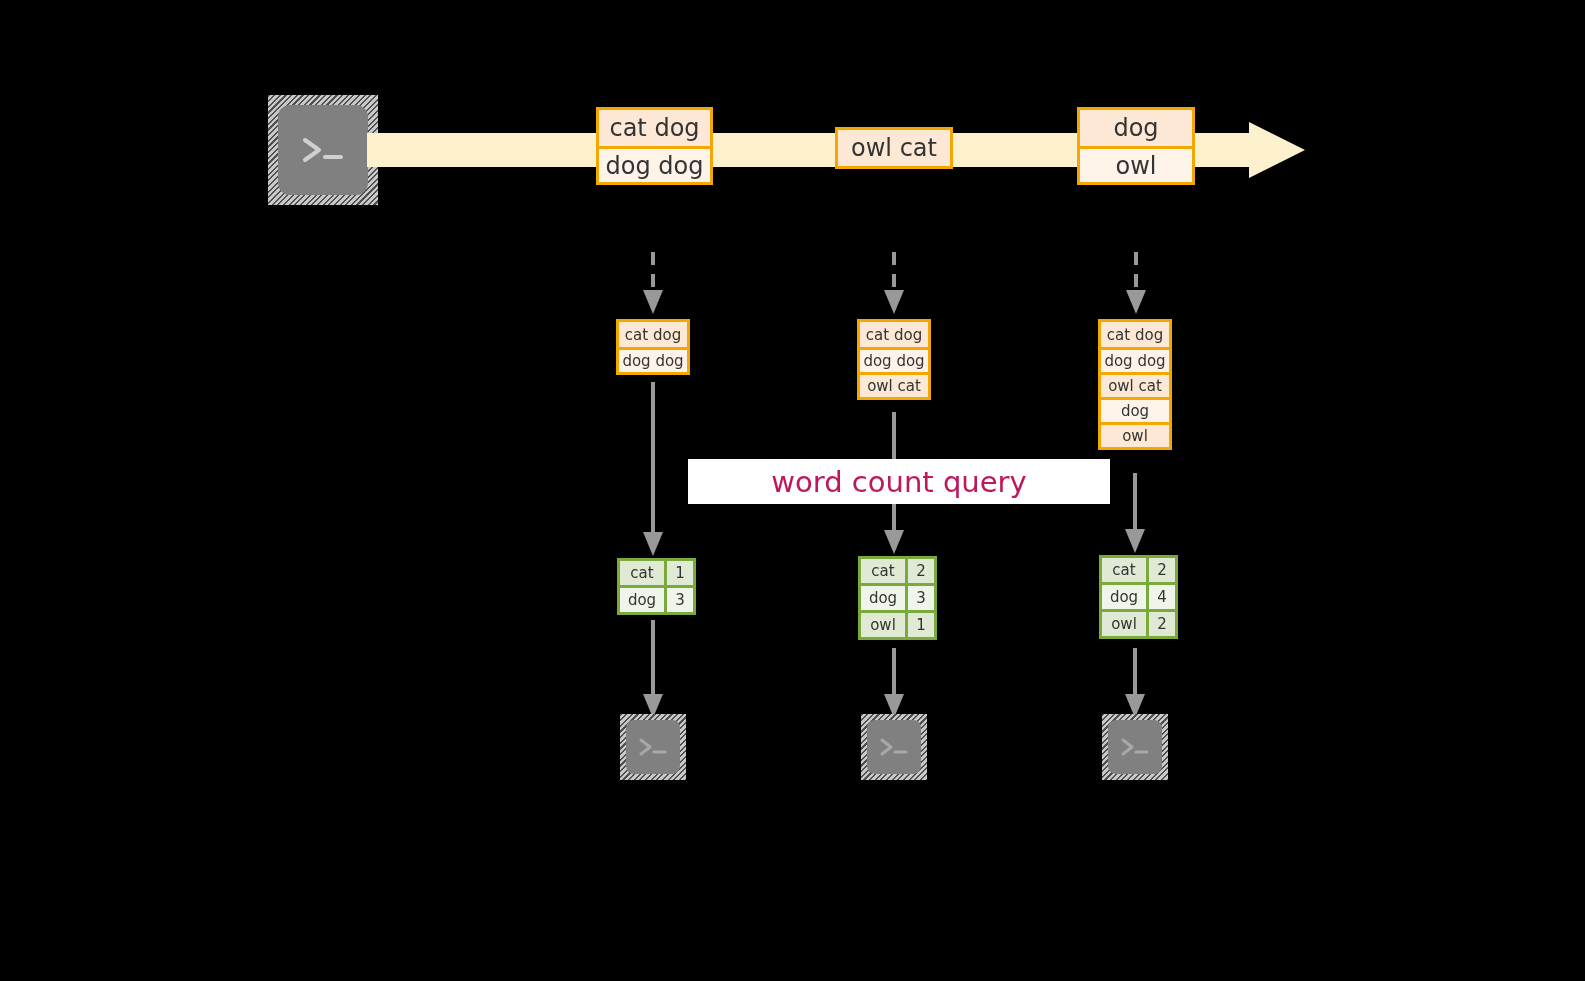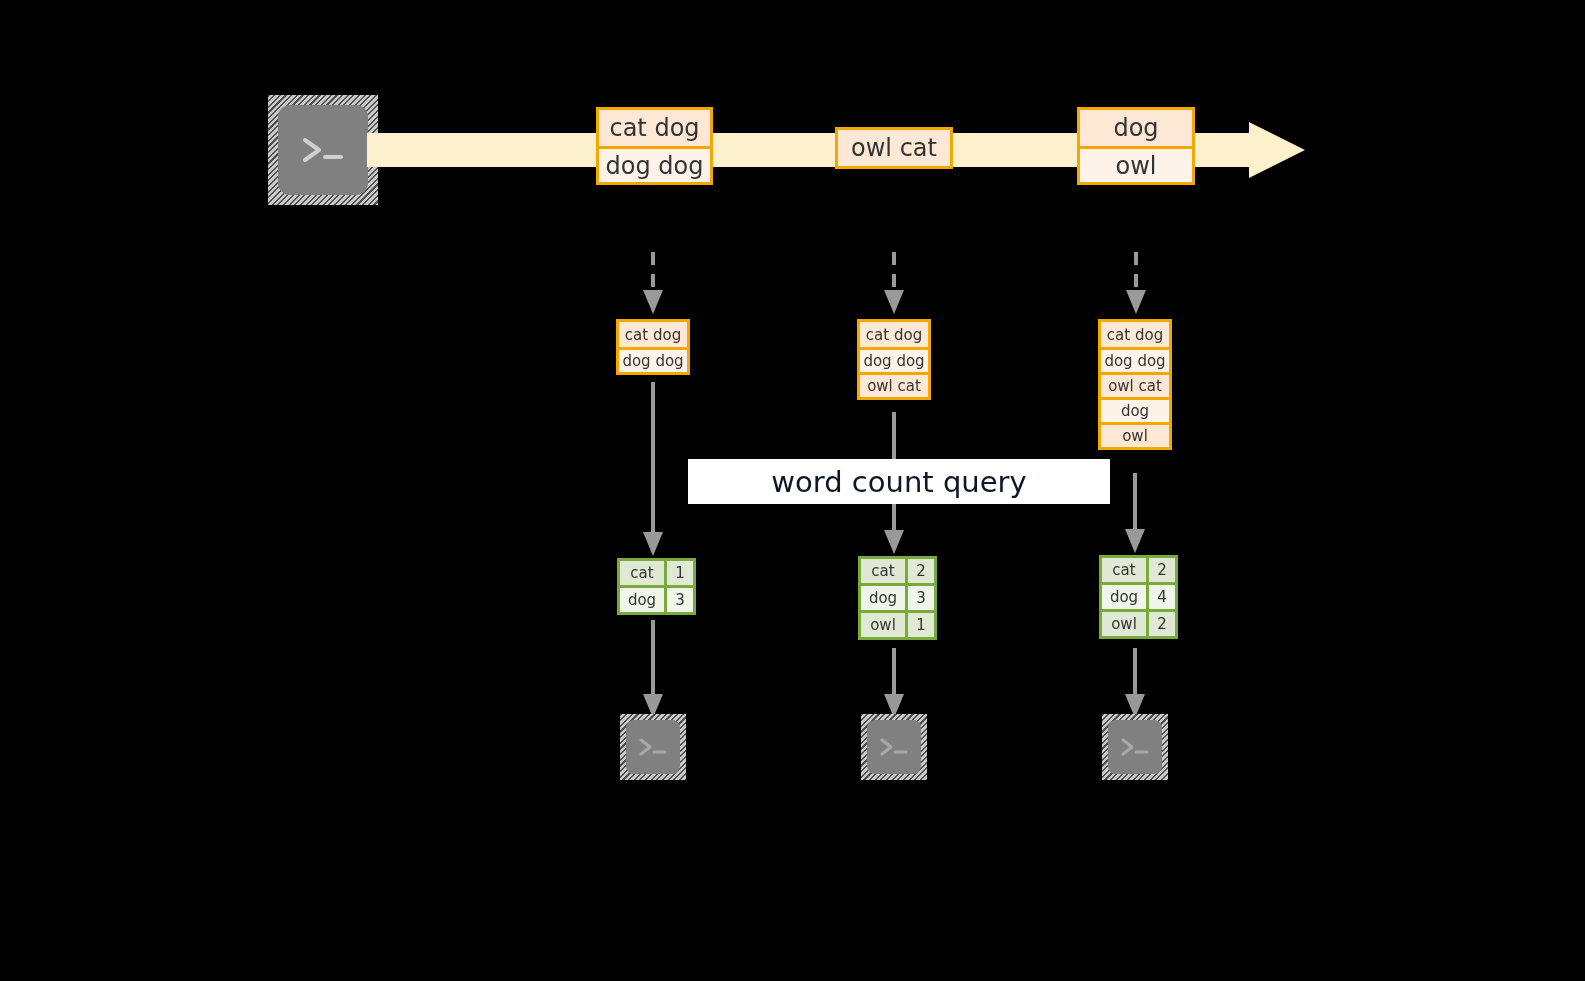--- a/index.html
+++ b/index.html
@@ -117,21 +117,21 @@
     position: absolute;
     left: 688px;
     top: 459px;
     width: 422px;
     height: 45px;
     background: #ffffff;
     display: flex;
     align-items: center;
     justify-content: center;
     font-size: 29px;
-    color: #0f172a;
+    color: #be185d;
     white-space: nowrap;
   }
 </style>
 </head>
 <body>
 
 <div id="stage">
 
   <div class="terminal" style="left:268px; top:95px; width:110px; height:110px;">
     <div class="tbody"></div>

